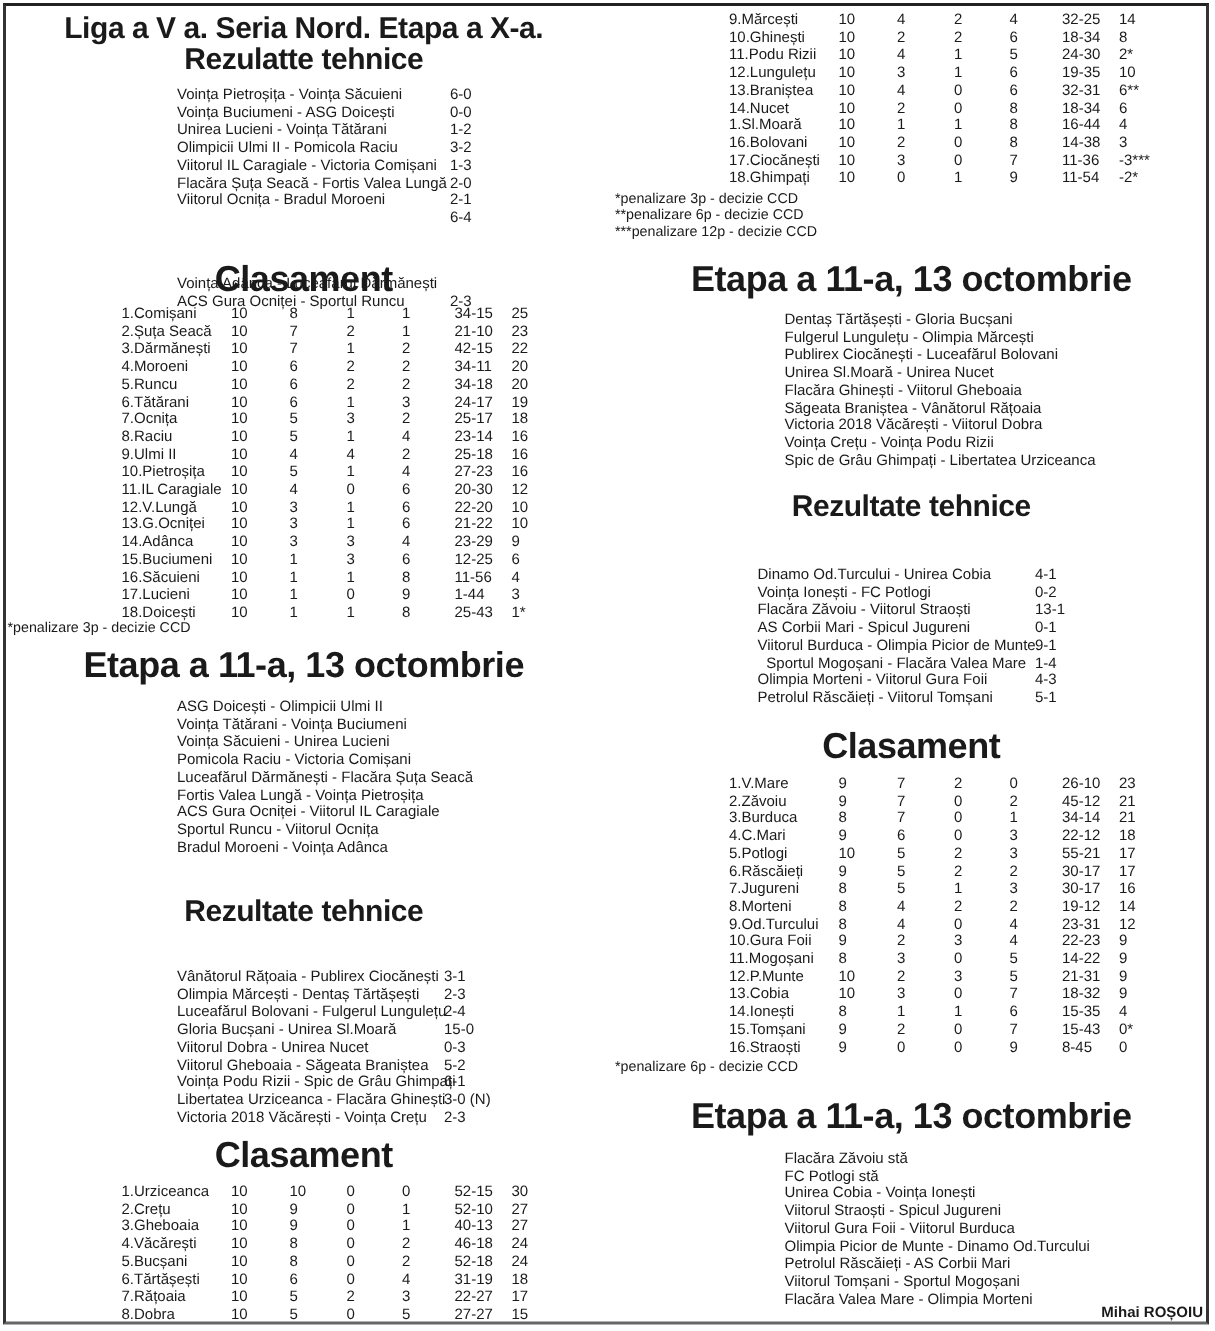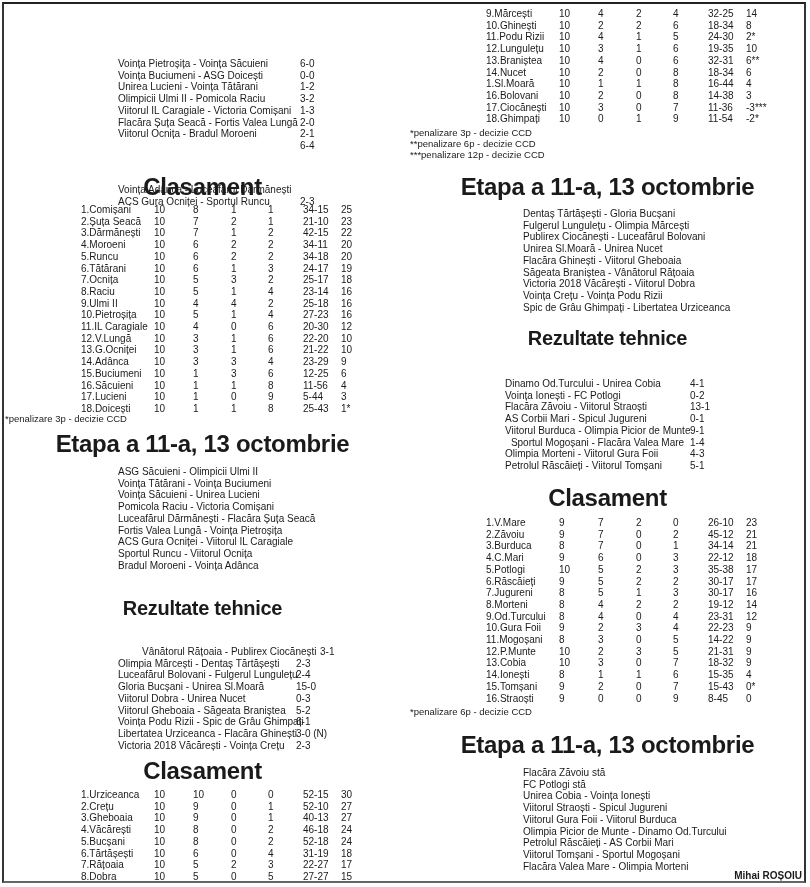--- a/index.html
+++ b/index.html
@@ -33,20 +33,22 @@
   .author { position: absolute; right: 8px; bottom: 6px; font-size: 10px; font-weight: bold; }
 </style>
 </head>
 <body>
 
 <div class="frame"></div>
 
 <div class="col left">
 
   <div class="block" style="top:9px;">
+    <h1>Liga a V a. Seria Nord. Etapa a X-a.</h1>
+    <h1>Rezulatte tehnice</h1>
   </div>
 
   <div class="matches" style="left:118px; top:58px;" id="nord-results">
       <div class="match">
         <span class="m" style="width: 182px;">Voința Pietroșița - Voința Săcuieni</span>
         <span class="s">6-0</span>
       </div>
       <div class="match">
         <span class="m" style="width: 182px;">Voința Buciumeni - ASG Doicești</span>
         <span class="s">0-0</span>
@@ -229,21 +231,21 @@
         <span class="c-l">8</span>
         <span class="c-g">11-56</span>
         <span class="c-pts">4</span>
       </div>
       <div class="row">
         <span class="c-team">17.Lucieni</span>
         <span class="c-p">10</span>
         <span class="c-w">1</span>
         <span class="c-d">0</span>
         <span class="c-l">9</span>
-        <span class="c-g">5-44</span>
+        <span class="c-g">1-44</span>
         <span class="c-pts">3</span>
       </div>
       <div class="row">
         <span class="c-team">18.Doicești</span>
         <span class="c-p">10</span>
         <span class="c-w">1</span>
         <span class="c-d">1</span>
         <span class="c-l">8</span>
         <span class="c-g">25-43</span>
         <span class="c-pts">1*</span>
@@ -252,38 +254,38 @@
 
   <div class="note" style="left:5px; top:413px;" id="nord-notes">
       <div>*penalizare 3p - decizie CCD</div>
     </div>
 
   <div class="block" style="top:433px;">
     <h2>Etapa a 11-a, 13 octombrie</h2>
   </div>
 
   <div class="fixtures" style="left:118px; top:466px;" id="nord-next">
-      <div>ASG Săcuieni - Olimpicii Ulmi II</div>
+      <div>ASG Doicești - Olimpicii Ulmi II</div>
       <div>Voința Tătărani - Voința Buciumeni</div>
       <div>Voința Săcuieni - Unirea Lucieni</div>
       <div>Pomicola Raciu - Victoria Comișani</div>
       <div>Luceafărul Dărmănești - Flacăra Șuța Seacă</div>
       <div>Fortis Valea Lungă - Voința Pietroșița</div>
       <div>ACS Gura Ocniței - Viitorul IL Caragiale</div>
       <div>Sportul Runcu - Viitorul Ocnița</div>
       <div>Bradul Moroeni - Voința Adânca</div>
     </div>
 
   <div class="block" style="top:598px;">
     <h1>Rezultate tehnice</h1>
   </div>
 
   <div class="matches" style="left:118px; top:646px;" id="sud-results">
       <div class="match">
-        <span class="m" style="width: 178px; margin-left: 24px;">Vânătorul Rățoaia - Publirex Ciocănești</span>
+        <span class="m" style="width: 178px;">Vânătorul Rățoaia - Publirex Ciocănești</span>
         <span class="s">3-1</span>
       </div>
       <div class="match">
         <span class="m" style="width: 178px;">Olimpia Mărcești - Dentaș Tărtășești</span>
         <span class="s">2-3</span>
       </div>
       <div class="match">
         <span class="m" style="width: 178px;">Luceafărul Bolovani - Fulgerul Lungulețu</span>
         <span class="s">2-4</span>
       </div>
@@ -589,21 +591,21 @@
         <span class="c-l">3</span>
         <span class="c-g">22-12</span>
         <span class="c-pts">18</span>
       </div>
       <div class="row">
         <span class="c-team">5.Potlogi</span>
         <span class="c-p">10</span>
         <span class="c-w">5</span>
         <span class="c-d">2</span>
         <span class="c-l">3</span>
-        <span class="c-g">35-38</span>
+        <span class="c-g">55-21</span>
         <span class="c-pts">17</span>
       </div>
       <div class="row">
         <span class="c-team">6.Răscăieți</span>
         <span class="c-p">9</span>
         <span class="c-w">5</span>
         <span class="c-d">2</span>
         <span class="c-l">2</span>
         <span class="c-g">30-17</span>
         <span class="c-pts">17</span>

